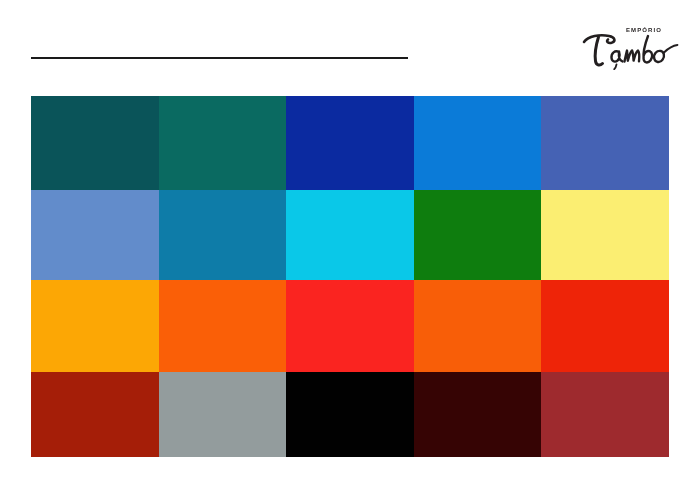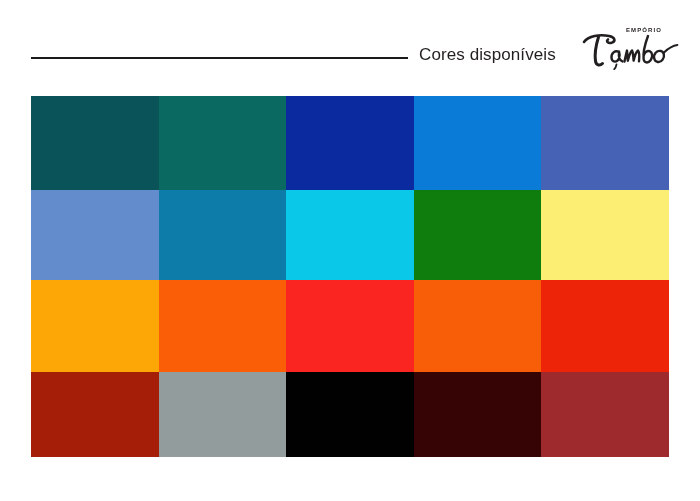--- a/index.html
+++ b/index.html
@@ -88,21 +88,20 @@
     height: 100%;
   }
 </style>
 </head>
 <body>
 
 <div id="page">
 
   <div id="header">
     <div id="header-rule" style="background: rgb(26, 26, 26);"></div>
-    <div id="header-title">Cores disponíveis</div>
 
     <div id="logo">
       <div id="logo-emporio">EMPÓRIO</div>
       <div id="logo-tambo">
         <svg viewBox="0 0 104 40" width="104" height="40" xmlns="http://www.w3.org/2000/svg" aria-label="Tambo">
           <g fill="none" stroke="#231f20" stroke-linecap="round" stroke-linejoin="round">
 
             <path d="M6 12 C10 6, 22 4, 31 6 C37 7.2, 38 11, 34 12.6 C30.5 14, 27.5 11.5, 30 9.5" stroke-width="2.6"></path>
             <path d="M20.5 7 C18 15, 16.5 24, 17.5 31 C18 35, 21.5 36.5, 24.5 33.5" stroke-width="3"></path>
 

